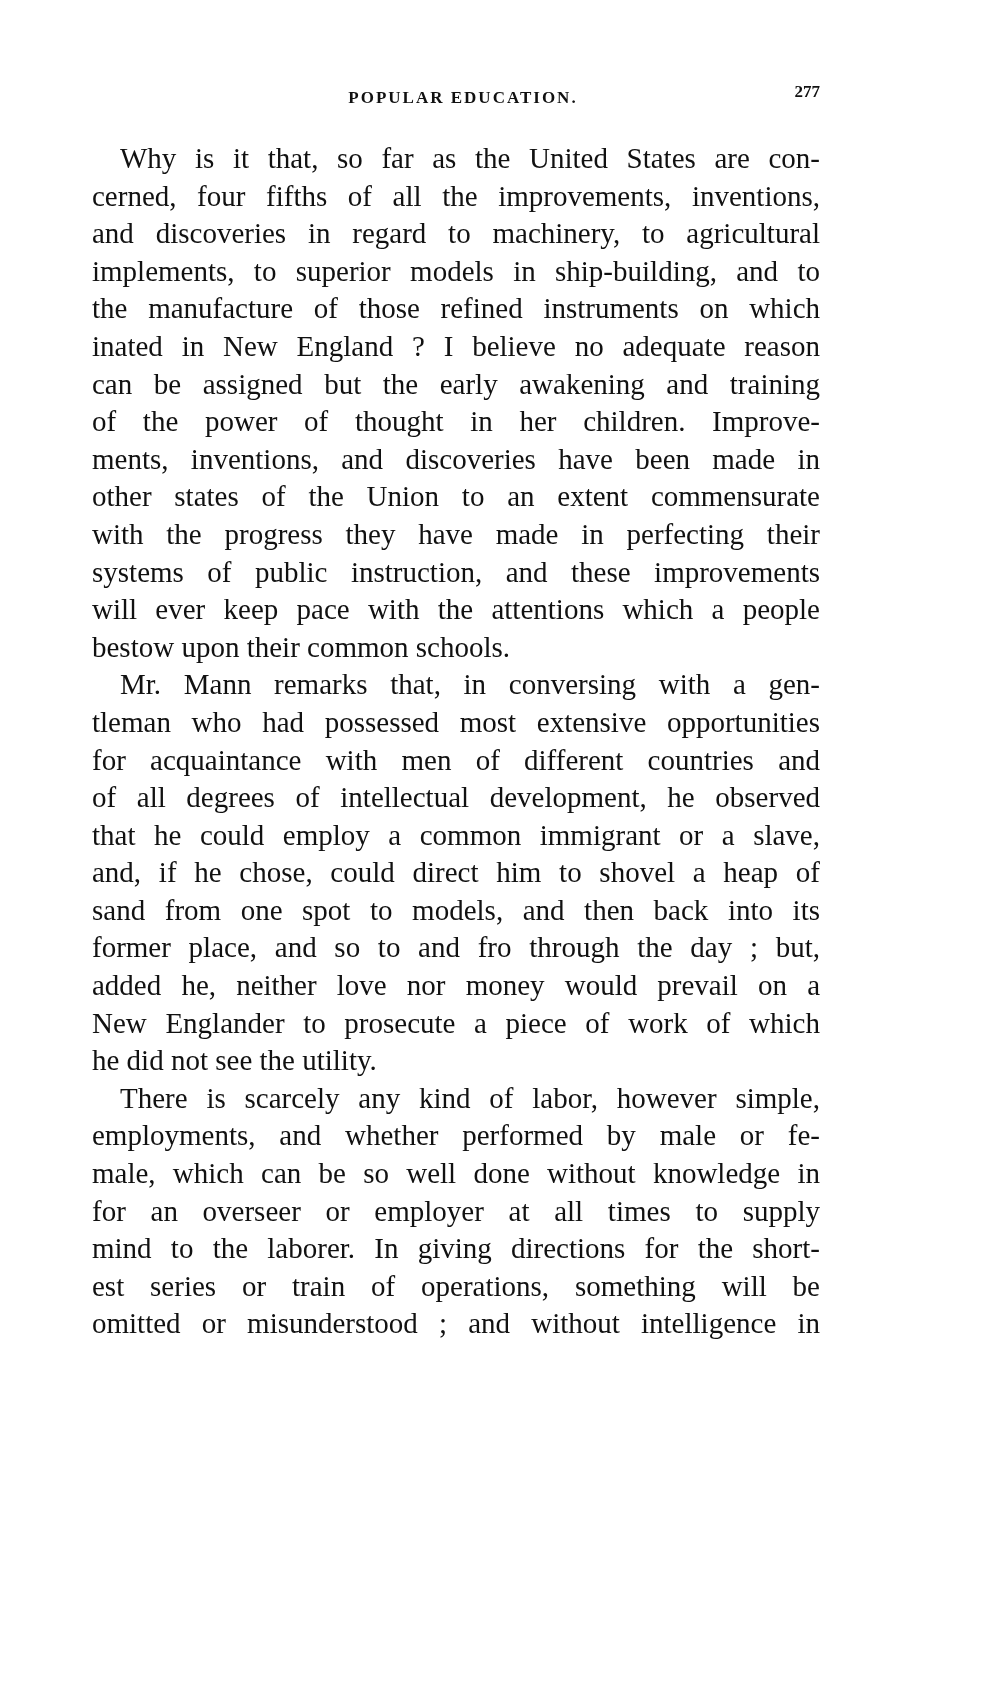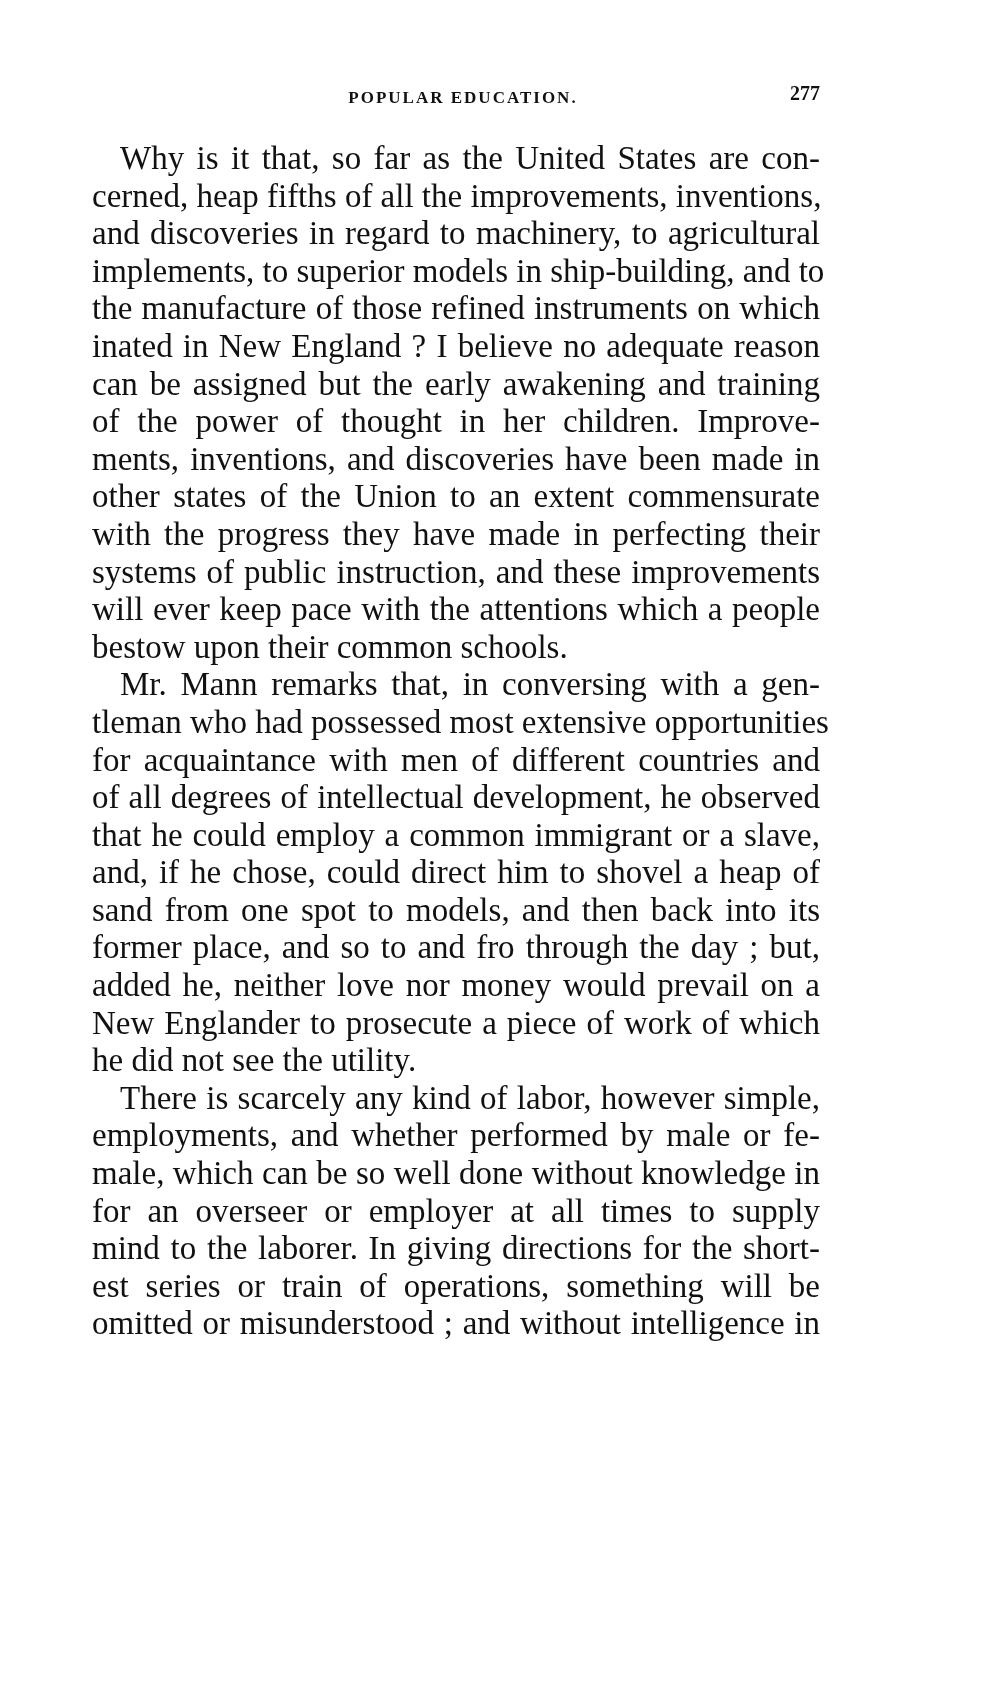--- a/index.html
+++ b/index.html
@@ -39,34 +39,34 @@
     text-align: center;
     font-size: 17px;
     letter-spacing: 2px;
     font-weight: bold;
     padding-left: 10px;
   }
   .page-number {
     position: absolute;
     right: 0;
     top: -6px;
-    font-size: 20px;
+    font-size: 17px;
     font-weight: bold;
   }
   .body-text {
     position: absolute;
     top: 140px;
     left: 92px;
     width: 728px;
   }
   .line {
     display: block;
     height: 37.6px;
     line-height: 37.6px;
-    font-size: 33px;
+    font-size: 29px;
     white-space: nowrap;
     text-align: justify;
     text-align-last: justify;
   }
   .line.indent {
     text-indent: 28px;
   }
   .line.last {
     text-align-last: left;
   }
@@ -76,21 +76,21 @@
 
 <div class="page">
   <div class="running-head">
     <div class="running-title">POPULAR EDUCATION.</div>
     <div class="page-number">277</div>
   </div>
 
   <div class="body-text" id="body-text">
       <div>
         <span class="line indent">Why is it that, so far as the United States are con-</span>
-        <span class="line">cerned, heap fifths of all the improvements, inventions,</span>
+        <span class="line">cerned, four fifths of all the improvements, inventions,</span>
         <span class="line">and discoveries in regard to machinery, to agricultural</span>
         <span class="line">implements, to superior models in ship-building, and to</span>
         <span class="line">the manufacture of those refined instruments on which</span>
         <span class="line">inated in New England ?  I believe no adequate reason</span>
         <span class="line">can be assigned but the early awakening and training</span>
         <span class="line">of the power of thought in her children.  Improve-</span>
         <span class="line">ments, inventions, and discoveries have been made in</span>
         <span class="line">other states of the Union to an extent commensurate</span>
         <span class="line">with the progress they have made in perfecting their</span>
         <span class="line">systems of public instruction, and these improvements</span>

